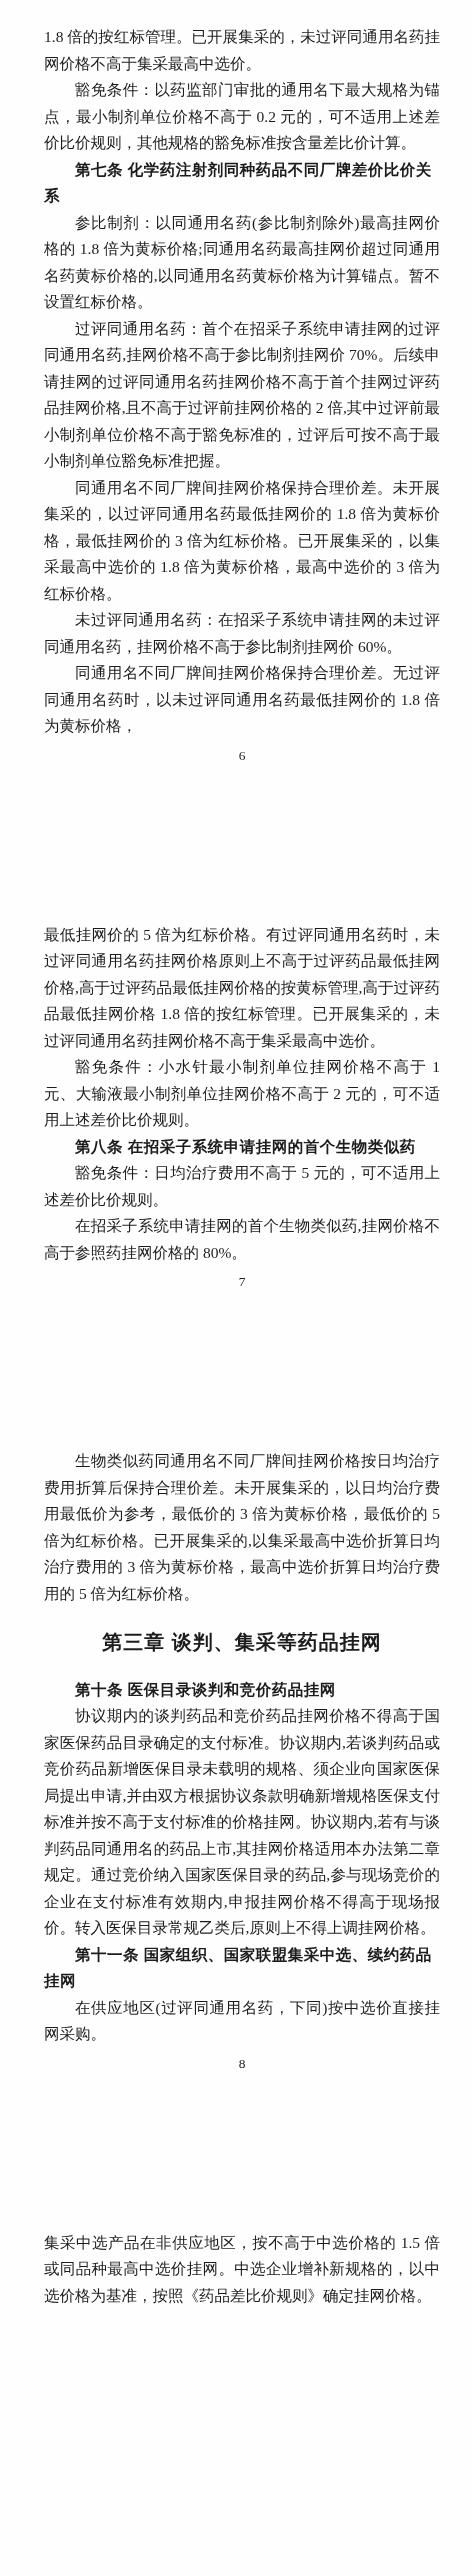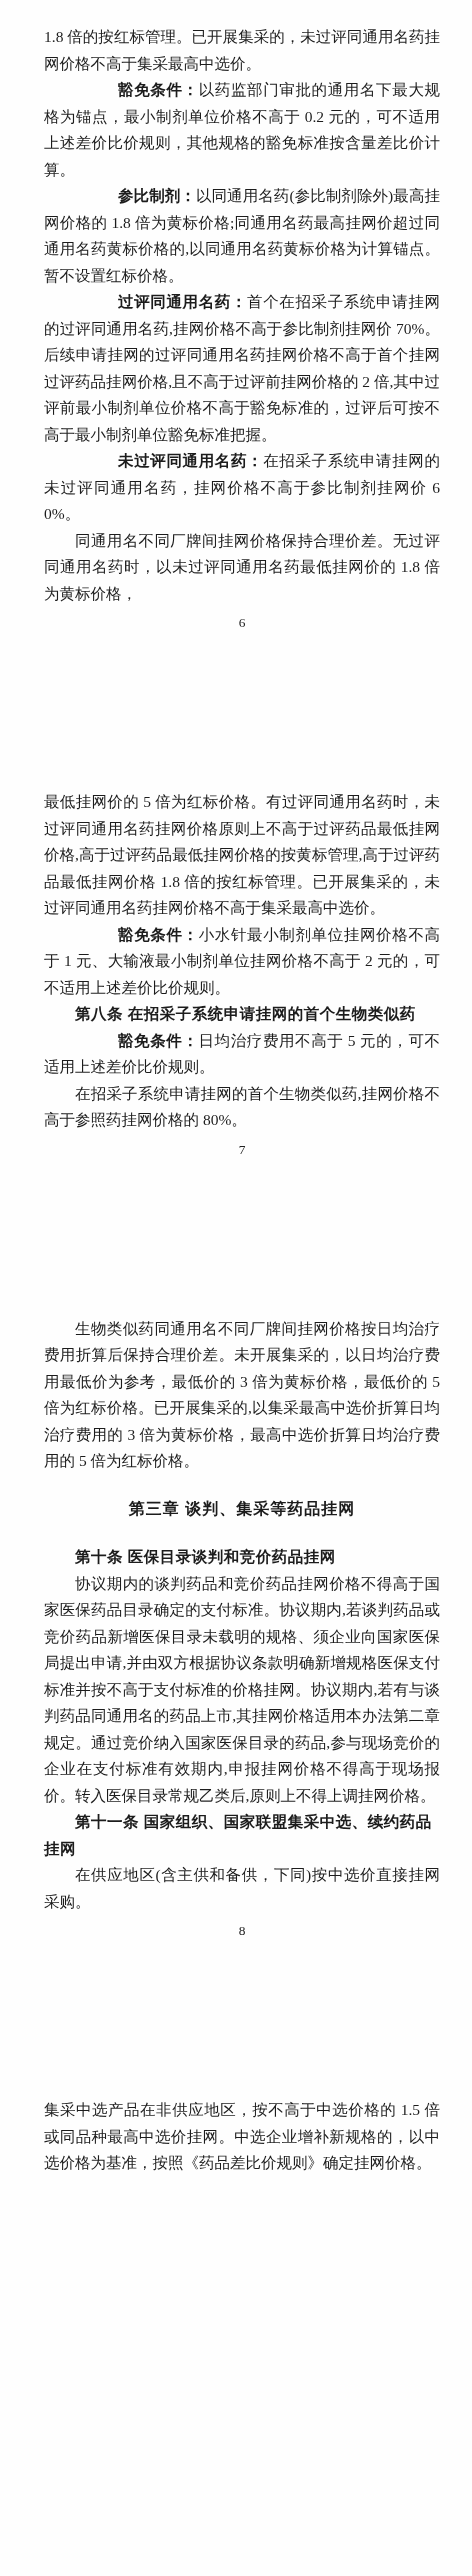--- a/index.html
+++ b/index.html
@@ -20,35 +20,34 @@
   .page-block:last-child { margin-bottom: 0; }
   p.para {
     margin: 0;
     text-align: justify;
     text-indent: 2em;
     word-break: break-all;
   }
   p.para.cont { text-indent: 0; }
   .label {
     font-family: "Liberation Sans", "DejaVu Sans", sans-serif;
-    font-weight: 700;
-    margin-left: 43px;
+    font-weight: 400;
   }
   h3.article {
     margin: 0;
     font-size: 15.5px;
     line-height: 26.5px;
     font-weight: 700;
     text-indent: 2em;
     font-family: "Liberation Sans", "DejaVu Sans", sans-serif;
     letter-spacing: 0.5px;
   }
   h2.chapter {
     margin: 21.6px 0;
-    font-size: 16px;
+    font-size: 20px;
     line-height: 26.5px;
     font-weight: 700;
     text-align: center;
     text-indent: 0;
     font-family: "Liberation Sans", "DejaVu Sans", sans-serif;
     letter-spacing: 1px;
   }
   .page-number {
     margin-top: 3.1px;
     text-align: center;
@@ -59,41 +58,43 @@
 </style>
 </head>
 <body>
 
 <div class="canvas">
 
   <div class="pages-host" id="pages">
       <section class="page-block">
         <p class="para cont">1.8 倍的按红标管理。已开展集采的，未过评同通用名药挂网价格不高于集采最高中选价。</p>
         <p class="para"><span class="label">豁免条件：</span>以药监部门审批的通用名下最大规格为锚点，最小制剂单位价格不高于 0.2 元的，可不适用上述差价比价规则，其他规格的豁免标准按含量差比价计算。</p>
+        <h3 class="article">第七条 化学药注射剂同种药品不同厂牌差价比价关系</h3>
         <p class="para"><span class="label">参比制剂：</span>以同通用名药(参比制剂除外)最高挂网价格的 1.8 倍为黄标价格;同通用名药最高挂网价超过同通用名药黄标价格的,以同通用名药黄标价格为计算锚点。暂不设置红标价格。</p>
         <p class="para"><span class="label">过评同通用名药：</span>首个在招采子系统申请挂网的过评同通用名药,挂网价格不高于参比制剂挂网价 70%。后续申请挂网的过评同通用名药挂网价格不高于首个挂网过评药品挂网价格,且不高于过评前挂网价格的 2 倍,其中过评前最小制剂单位价格不高于豁免标准的，过评后可按不高于最小制剂单位豁免标准把握。</p>
+        <p class="para">同通用名不同厂牌间挂网价格保持合理价差。未开展集采的，以过评同通用名药最低挂网价的 1.8 倍为黄标价格，最低挂网价的 3 倍为红标价格。已开展集采的，以集采最高中选价的 1.8 倍为黄标价格，最高中选价的 3 倍为红标价格。</p>
         <p class="para"><span class="label">未过评同通用名药：</span>在招采子系统申请挂网的未过评同通用名药，挂网价格不高于参比制剂挂网价 60%。</p>
         <p class="para">同通用名不同厂牌间挂网价格保持合理价差。无过评同通用名药时，以未过评同通用名药最低挂网价的 1.8 倍为黄标价格，</p>
         <div class="page-number">6</div>
       </section>
       <section class="page-block">
         <p class="para cont">最低挂网价的 5 倍为红标价格。有过评同通用名药时，未过评同通用名药挂网价格原则上不高于过评药品最低挂网价格,高于过评药品最低挂网价格的按黄标管理,高于过评药品最低挂网价格 1.8 倍的按红标管理。已开展集采的，未过评同通用名药挂网价格不高于集采最高中选价。</p>
         <p class="para"><span class="label">豁免条件：</span>小水针最小制剂单位挂网价格不高于 1 元、大输液最小制剂单位挂网价格不高于 2 元的，可不适用上述差价比价规则。</p>
         <h3 class="article">第八条 在招采子系统申请挂网的首个生物类似药</h3>
         <p class="para"><span class="label">豁免条件：</span>日均治疗费用不高于 5 元的，可不适用上述差价比价规则。</p>
         <p class="para">在招采子系统申请挂网的首个生物类似药,挂网价格不高于参照药挂网价格的 80%。</p>
         <div class="page-number">7</div>
       </section>
       <section class="page-block">
         <p class="para">生物类似药同通用名不同厂牌间挂网价格按日均治疗费用折算后保持合理价差。未开展集采的，以日均治疗费用最低价为参考，最低价的 3 倍为黄标价格，最低价的 5 倍为红标价格。已开展集采的,以集采最高中选价折算日均治疗费用的 3 倍为黄标价格，最高中选价折算日均治疗费用的 5 倍为红标价格。</p>
         <h2 class="chapter">第三章 谈判、集采等药品挂网</h2>
         <h3 class="article">第十条 医保目录谈判和竞价药品挂网</h3>
         <p class="para">协议期内的谈判药品和竞价药品挂网价格不得高于国家医保药品目录确定的支付标准。协议期内,若谈判药品或竞价药品新增医保目录未载明的规格、须企业向国家医保局提出申请,并由双方根据协议条款明确新增规格医保支付标准并按不高于支付标准的价格挂网。协议期内,若有与谈判药品同通用名的药品上市,其挂网价格适用本办法第二章规定。通过竞价纳入国家医保目录的药品,参与现场竞价的企业在支付标准有效期内,申报挂网价格不得高于现场报价。转入医保目录常规乙类后,原则上不得上调挂网价格。</p>
         <h3 class="article">第十一条 国家组织、国家联盟集采中选、续约药品挂网</h3>
-        <p class="para">在供应地区(含主供和备供，下同)按中选价直接挂网采购。</p>
+        <p class="para">在供应地区(过评同通用名药，下同)按中选价直接挂网采购。</p>
         <div class="page-number">8</div>
       </section>
       <section class="page-block">
         <p class="para cont">集采中选产品在非供应地区，按不高于中选价格的 1.5 倍或同品种最高中选价挂网。中选企业增补新规格的，以中选价格为基准，按照《药品差比价规则》确定挂网价格。</p>
       </section>
     </div>
 </div>
 
 
 </body></html>

